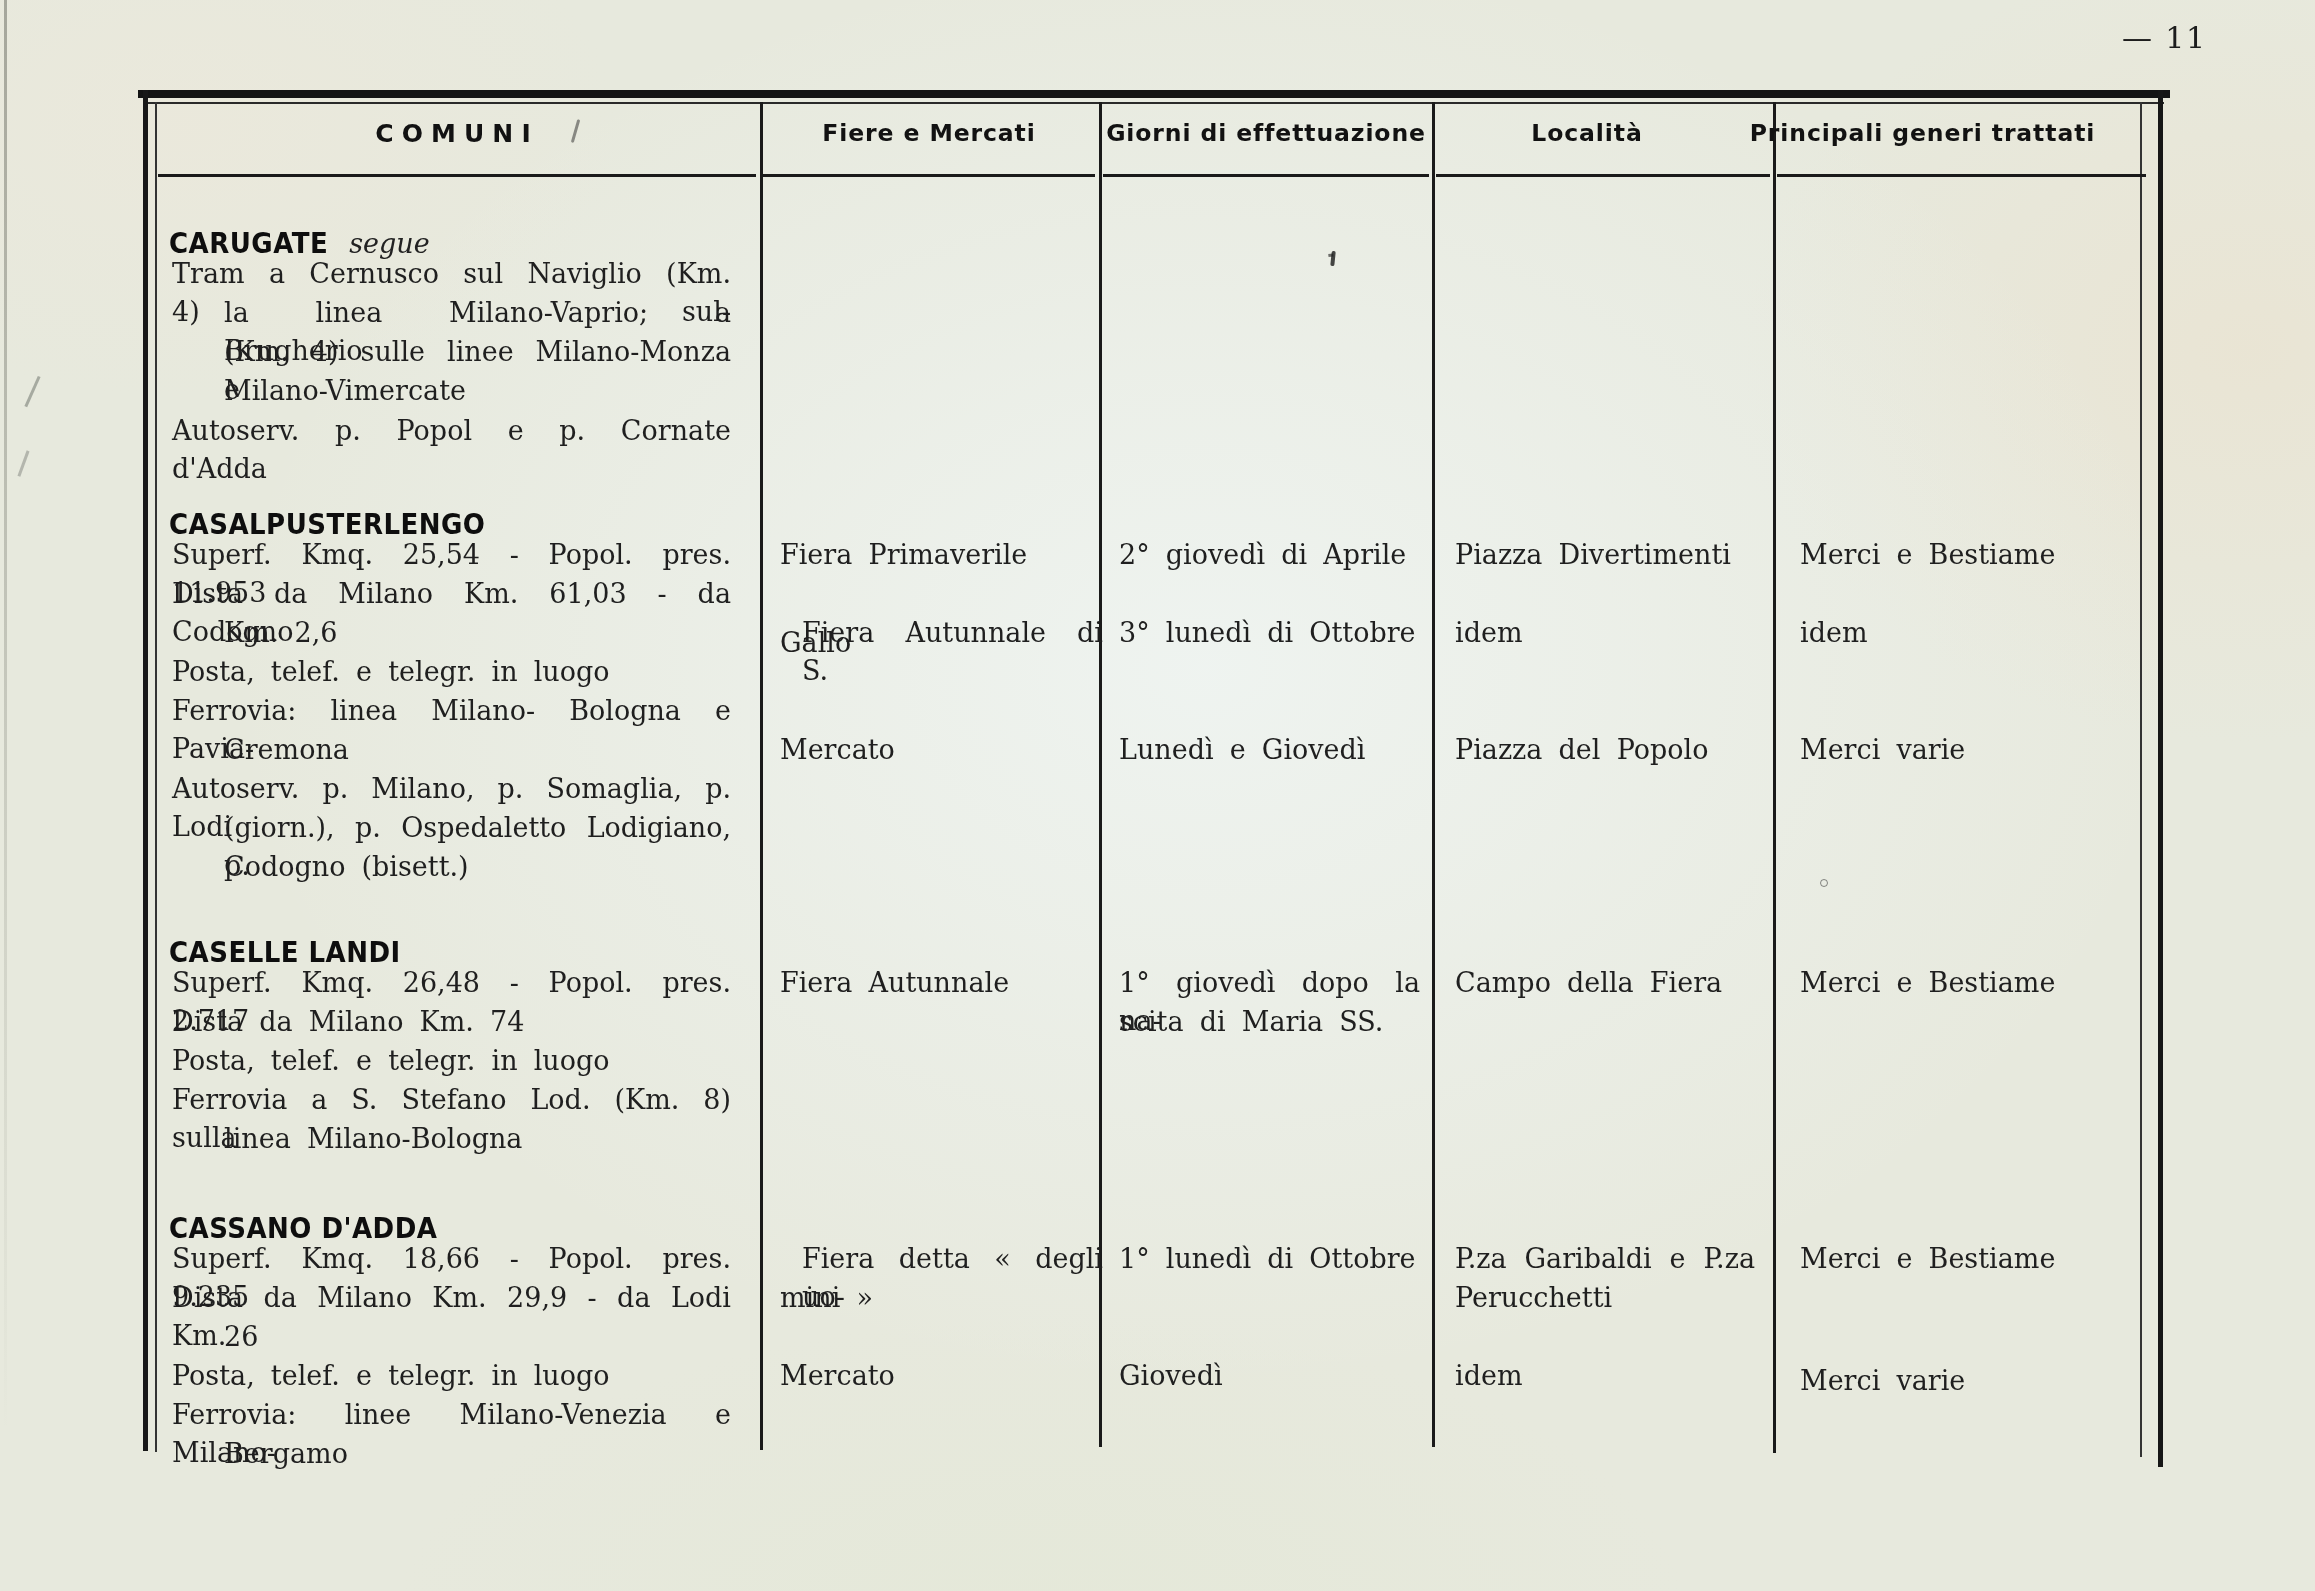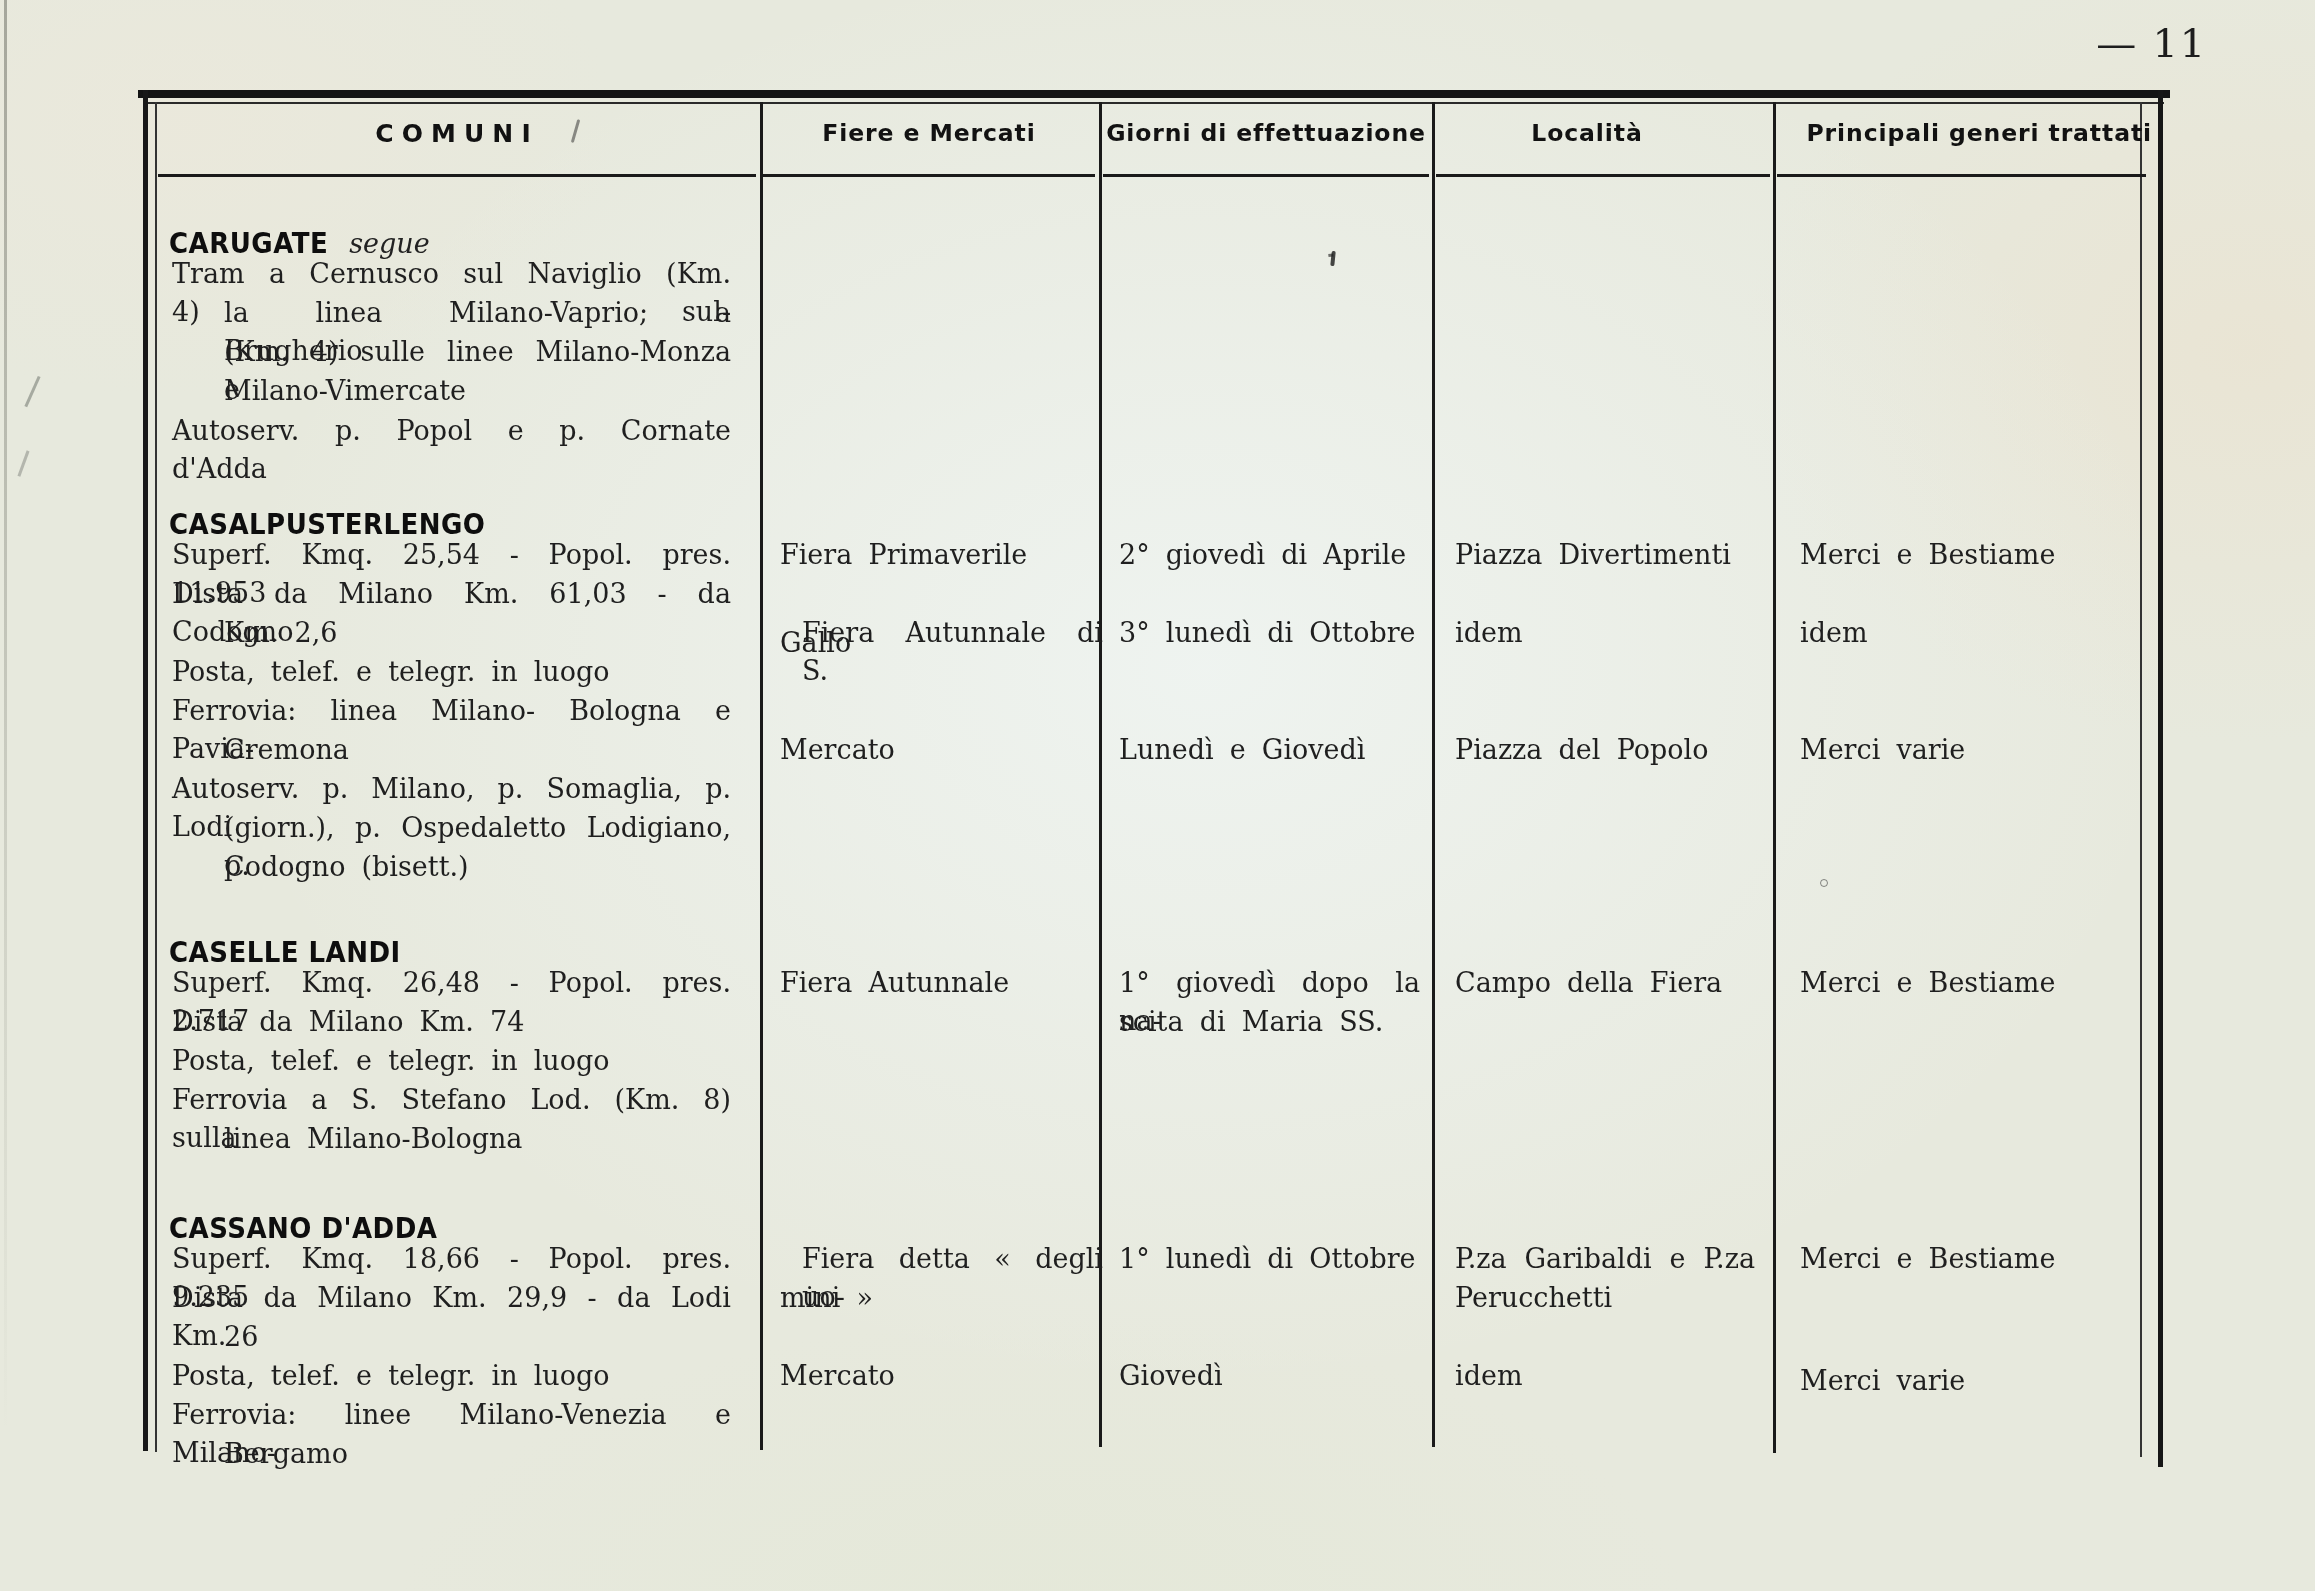--- a/index.html
+++ b/index.html
@@ -18,21 +18,21 @@
   .scan-edge{position:absolute; left:3.6px; top:0; width:3.6px; height:100%;
     background:linear-gradient(to bottom, rgba(110,112,102,.55), rgba(110,112,102,.2) 55%, rgba(110,112,102,0) 90%);}
   .pencil1{position:absolute; left:31px; top:375px; width:2.7px; height:33px; background:rgba(70,75,70,.4); transform:rotate(24deg);}
   .pencil2{position:absolute; left:22px; top:450px; width:2.7px; height:27px; background:rgba(70,75,70,.32); transform:rotate(20deg);}
   .slash-mark{position:absolute; left:574px; top:119px; width:2.7px; height:24.4px; background:rgba(40,40,40,.5); transform:rotate(16deg); border-radius:1.8px;}
   .ink-speck{position:absolute; left:1331px; top:251px; width:3.6px; height:15.4px; background:rgba(25,25,25,.8); transform:rotate(6deg); border-radius:1.8px;}
   .ink-speck::after{content:""; position:absolute; left:-2.7px; top:2.7px; width:5.4px; height:2.7px; background:rgba(25,25,25,.6); transform:rotate(-12deg);}
   .deg-mark{position:absolute; left:1820px; top:879px; width:6.3px; height:6.3px; border:1.8px solid rgba(45,45,45,.55); border-radius:50%;}
   
   .page-number{position:absolute; left:2026px; top:20px; width:181px; text-align:right;
-    font-size:40px; letter-spacing:1.8px; color:#1d1d1d;}
+    font-size:30px; letter-spacing:1.8px; color:#1d1d1d;}
   
   .tb-thick{position:absolute; left:138px; top:90px; width:2032px; height:8.1px; background:#141414;}
   .tb-thin{position:absolute; left:143px; top:102px; width:2021px; height:1.8px; background:#2a2a2a;}
   .lb-outer{position:absolute; left:143px; top:90px; width:5.4px; height:1361px; background:#181818;}
   .lb-inner{position:absolute; left:155px; top:102px; width:1.8px; height:1350px; background:#333;}
   .rb-inner{position:absolute; left:2140px; top:102px; width:1.8px; height:1355px; background:#333;}
   .rb-outer{position:absolute; left:2158px; top:90px; width:5.4px; height:1377px; background:#161616;}
   .v{position:absolute; top:102px; width:2.7px; background:#1a1a1a;}
   .v1{left:760px; height:1348px;}
   .v2{left:1099px; height:1345px;}
@@ -44,21 +44,21 @@
   .hl3{left:1103px; width:326px;}
   .hl4{left:1436px; width:334px;}
   .hl5{left:1777px; width:369px;}
   
   .hcell{position:absolute; top:119px; text-align:center;
     font-family:"DejaVu Sans", sans-serif; font-weight:bold; font-size:23.5px; letter-spacing:0.9px; color:#121212;}
   .hc1{left:158px; width:598px; font-size:25px; letter-spacing:8.1px;}
   .hc2{left:763px; width:332px;}
   .hc3{left:1103px; width:326px;}
   .hc4{left:1380px; width:334px;padding-left:40px;}
-  .hc5{left:1783px; width:369px;text-align:right;}
+  .hc5{left:1738px; width:369px;}
   
   .comune{position:absolute; left:169px; white-space:nowrap;
     font-family:"DejaVu Sans", sans-serif; font-weight:bold; font-size:28px; color:#0e0e0e;margin-top:12px;}
   .cname{display:inline-block; transform:scaleX(.93); transform-origin:left center; letter-spacing:0.5px;}
   .segue{font-family:"DejaVu Serif", serif; font-weight:normal; font-style:italic; font-size:27px; color:#222; margin-left:9px;}
   
   .line{position:absolute; font-size:27px; line-height:38px; color:#1f1f1f;
     word-spacing:.28em; white-space:nowrap;}
   .c1{left:172px;}  .c1i{left:224px;}
   .c2{left:780px;}  .c3{left:1119px;} .c4{left:1455px;} .c5{left:1800px;}

